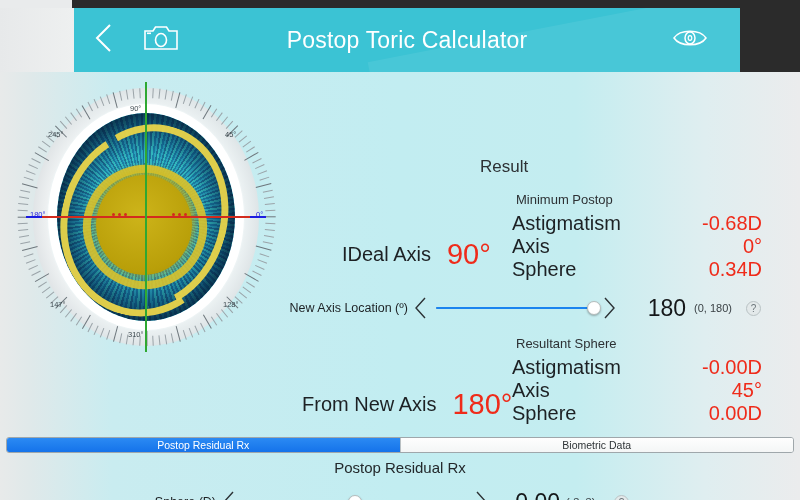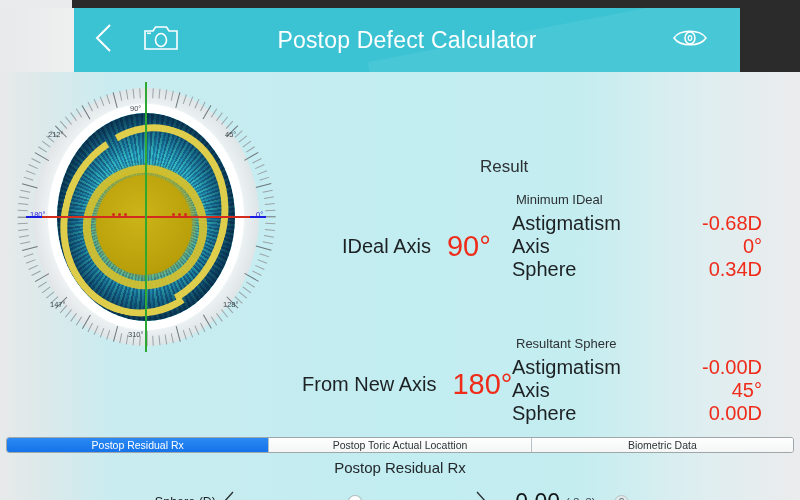--- a/index.html
+++ b/index.html
@@ -146,22 +146,22 @@
   .deftab.min{ top:140px; }
   .deftab.res{ top:284px; }
   .defrow{ display:flex; justify-content:space-between; align-items:baseline;
     font-size:20px; line-height:23px; }
   .defrow .lab{ color:#1d2124; }
   .defrow .val{ color:#ef2b1a; }
 
   .bigrow{ position:absolute; display:flex; align-items:center; gap:16px; }
   .bigrow .lbl{ font-size:20px; color:#1d2124; }
   .bigrow .num{ font-size:29px; color:#ef2b1a; }
-  .br-ideal{ left:342px; top:158px; }
-  .br-from { left:302px; top:296px; }
+  .br-ideal{ left:342px; top:166px; }
+  .br-from { left:302px; top:316px; }
 
   
   .srow{ position:absolute; display:flex; align-items:center; height:24px; }
   .srow .slab{ font-size:12.5px; color:#1d2124; text-align:right; }
   .chev{ width:26px; display:flex; align-items:center; justify-content:center;
     cursor:pointer; }
   .chev svg{ display:block; }
   .track{ position:relative; height:20px; display:flex; align-items:center; }
   .track .bar{ position:absolute; left:0; right:0; height:2.5px;
     background:#9aa6a6; border-radius:2px; }
@@ -218,21 +218,21 @@
 </head>
 <body>
 
 <div class="top-strip"></div>
 <div class="header-left-pad"></div>
 <div class="header-right-pad"></div>
 
 <div class="header">
   <div class="sheen"></div>
 
-  <div class="hdr-title">Postop Defect Calculator</div>
+  <div class="hdr-title">Postop Toric Calculator</div>
 
   <div class="hdr-btn hdr-back">
     <span>
       <svg width="20" height="32" viewBox="0 0 20 32">
           <polyline points="16,3 3,16 16,29" fill="none" stroke="#ffffff" stroke-width="2"></polyline>
         </svg>
     </span>
   </div>
 
   <div class="hdr-btn hdr-cam">
@@ -399,32 +399,32 @@
         <span></span>
         <span></span>
     </div>
     <div class="dot-row dot-right">
       <span></span>
         <span></span>
         <span></span>
     </div>
 
     <div class="deg d90">90°</div>
-    <div class="deg d135">212°</div>
+    <div class="deg d135">245°</div>
     <div class="deg d45">45°</div>
     <div class="deg d225">147°</div>
     <div class="deg d315">128°</div>
     <div class="deg d270">310°</div>
     <div class="deg d180">180°</div>
     <div class="deg d0">0°</div>
   </div>
 
   <div class="result-title">Result</div>
 
-  <div class="blk-title bt-min">Minimum IDeal</div>
+  <div class="blk-title bt-min">Minimum Postop</div>
   <div class="deftab min">
     <div class="defrow">
       <span class="lab">Astigmatism</span>
       <span class="val">-0.68D</span>
     </div>
     <div class="defrow">
       <span class="lab">Axis</span>
       <span class="val">0°</span>
     </div>
     <div class="defrow">
@@ -451,24 +451,44 @@
 
   <div class="bigrow br-ideal">
     <span class="lbl">IDeal Axis</span>
     <span class="num">90°</span>
   </div>
   <div class="bigrow br-from">
     <span class="lbl">From New Axis</span>
     <span class="num">180°</span>
   </div>
 
+  <div class="srow nax">
+    <span class="slab">New Axis Location (º)</span>
+    <span class="chev">
+      <svg width="14" height="24" viewBox="0 0 14 24">
+          <polyline points="11,2 2,12 11,22" fill="none" stroke="#2c3235" stroke-width="1.4"></polyline>
+        </svg>
+    </span>
+    <span class="track">
+      <span class="bar"></span>
+      <span class="fill" id="nax-fill" style="width: 100%;"></span>
+      <span class="thumb" id="nax-thumb" style="left: 100%;"></span>
+    </span>
+    <span class="chev">
+      <svg width="14" height="24" viewBox="0 0 14 24">
+          <polyline points="3,2 12,12 3,22" fill="none" stroke="#2c3235" stroke-width="1.4"></polyline>
+        </svg>
+    </span>
+    <span class="sval">180</span>
+    <span class="srange">(0, 180)</span>
+    <span class="qmark">?</span>
+  </div>
 
   <div class="tabs">
     <div class="tab active">Postop Residual Rx</div>
-    <div class="tab">Postop Toric Actual Locattion</div>
     <div class="tab">Biometric Data</div>
   </div>
 
   <div class="panel-title">Postop Residual Rx</div>
 
   <div class="srow brow r1">
     <span class="slab">Sphere (D)</span>
     <span class="chev">
       <svg width="14" height="24" viewBox="0 0 14 24">
           <polyline points="11,2 2,12 11,22" fill="none" stroke="#2c3235" stroke-width="1.4"></polyline>

